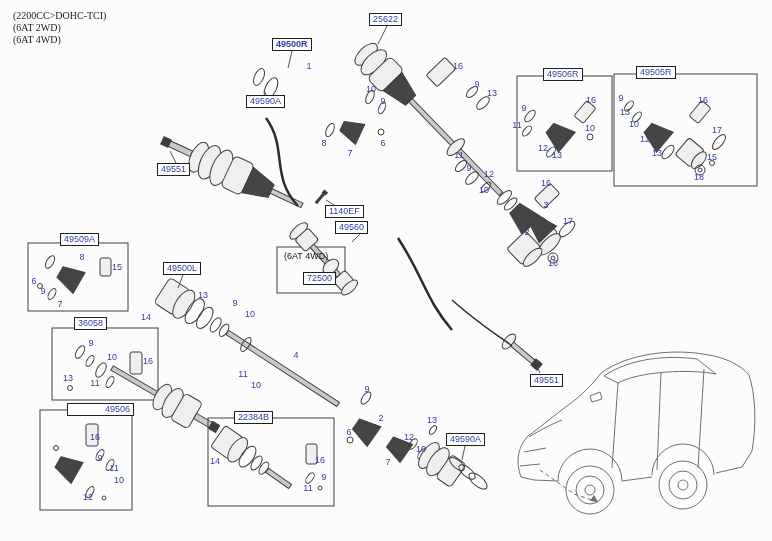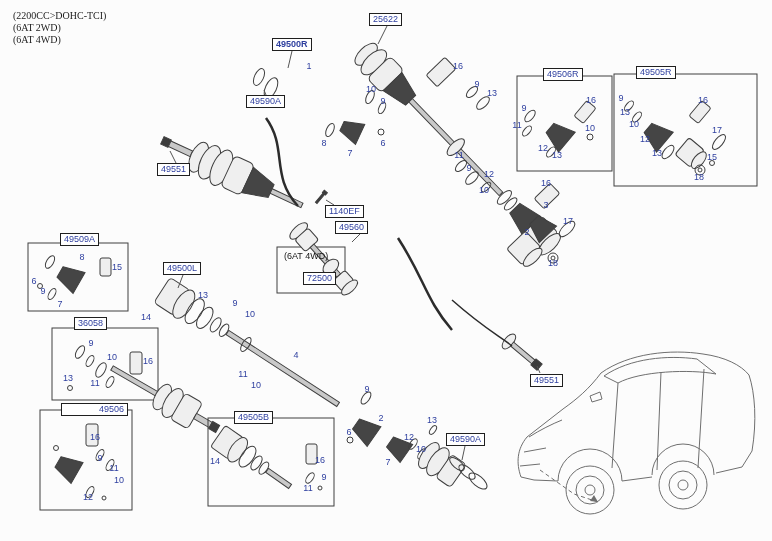--- a/index.html
+++ b/index.html
@@ -302,22 +302,22 @@
       <div class="part-label" style="left: 636px; top: 66px;">49505R</div>
       <div class="part-label" style="left: 246px; top: 95px;">49590A</div>
       <div class="part-label" style="left: 157px; top: 163px;">49551</div>
       <div class="part-label" style="left: 325px; top: 205px;">1140EF</div>
       <div class="part-label" style="left: 335px; top: 221px;">49560</div>
       <div class="part-label" style="left: 60px; top: 233px;">49509A</div>
       <div class="part-label" style="left: 163px; top: 262px;">49500L</div>
       <div class="part-label plain" style="left: 281px; top: 251px;">(6AT 4WD)</div>
       <div class="part-label" style="left: 303px; top: 272px;">72500</div>
       <div class="part-label" style="left: 74px; top: 317px;">36058</div>
-      <div class="part-label" style="left: 61px; top: 403px; padding-left: 37px;">49506</div>
-      <div class="part-label" style="left: 234px; top: 411px;">49505B</div>
+      <div class="part-label" style="left: 67px; top: 403px; padding-left: 37px;">49506</div>
+      <div class="part-label" style="left: 234px; top: 411px;">22384B</div>
       <div class="part-label" style="left: 446px; top: 433px;">49590A</div>
       <div class="part-label" style="left: 530px; top: 374px;">49551</div>
     </div>
   <div class="callout-layer">
       <span class="callout" style="left: 309px; top: 66px;">1</span>
       <span class="callout" style="left: 371px; top: 89px;">10</span>
       <span class="callout" style="left: 383px; top: 101px;">9</span>
       <span class="callout" style="left: 324px; top: 143px;">8</span>
       <span class="callout" style="left: 350px; top: 153px;">7</span>
       <span class="callout" style="left: 383px; top: 143px;">6</span>

